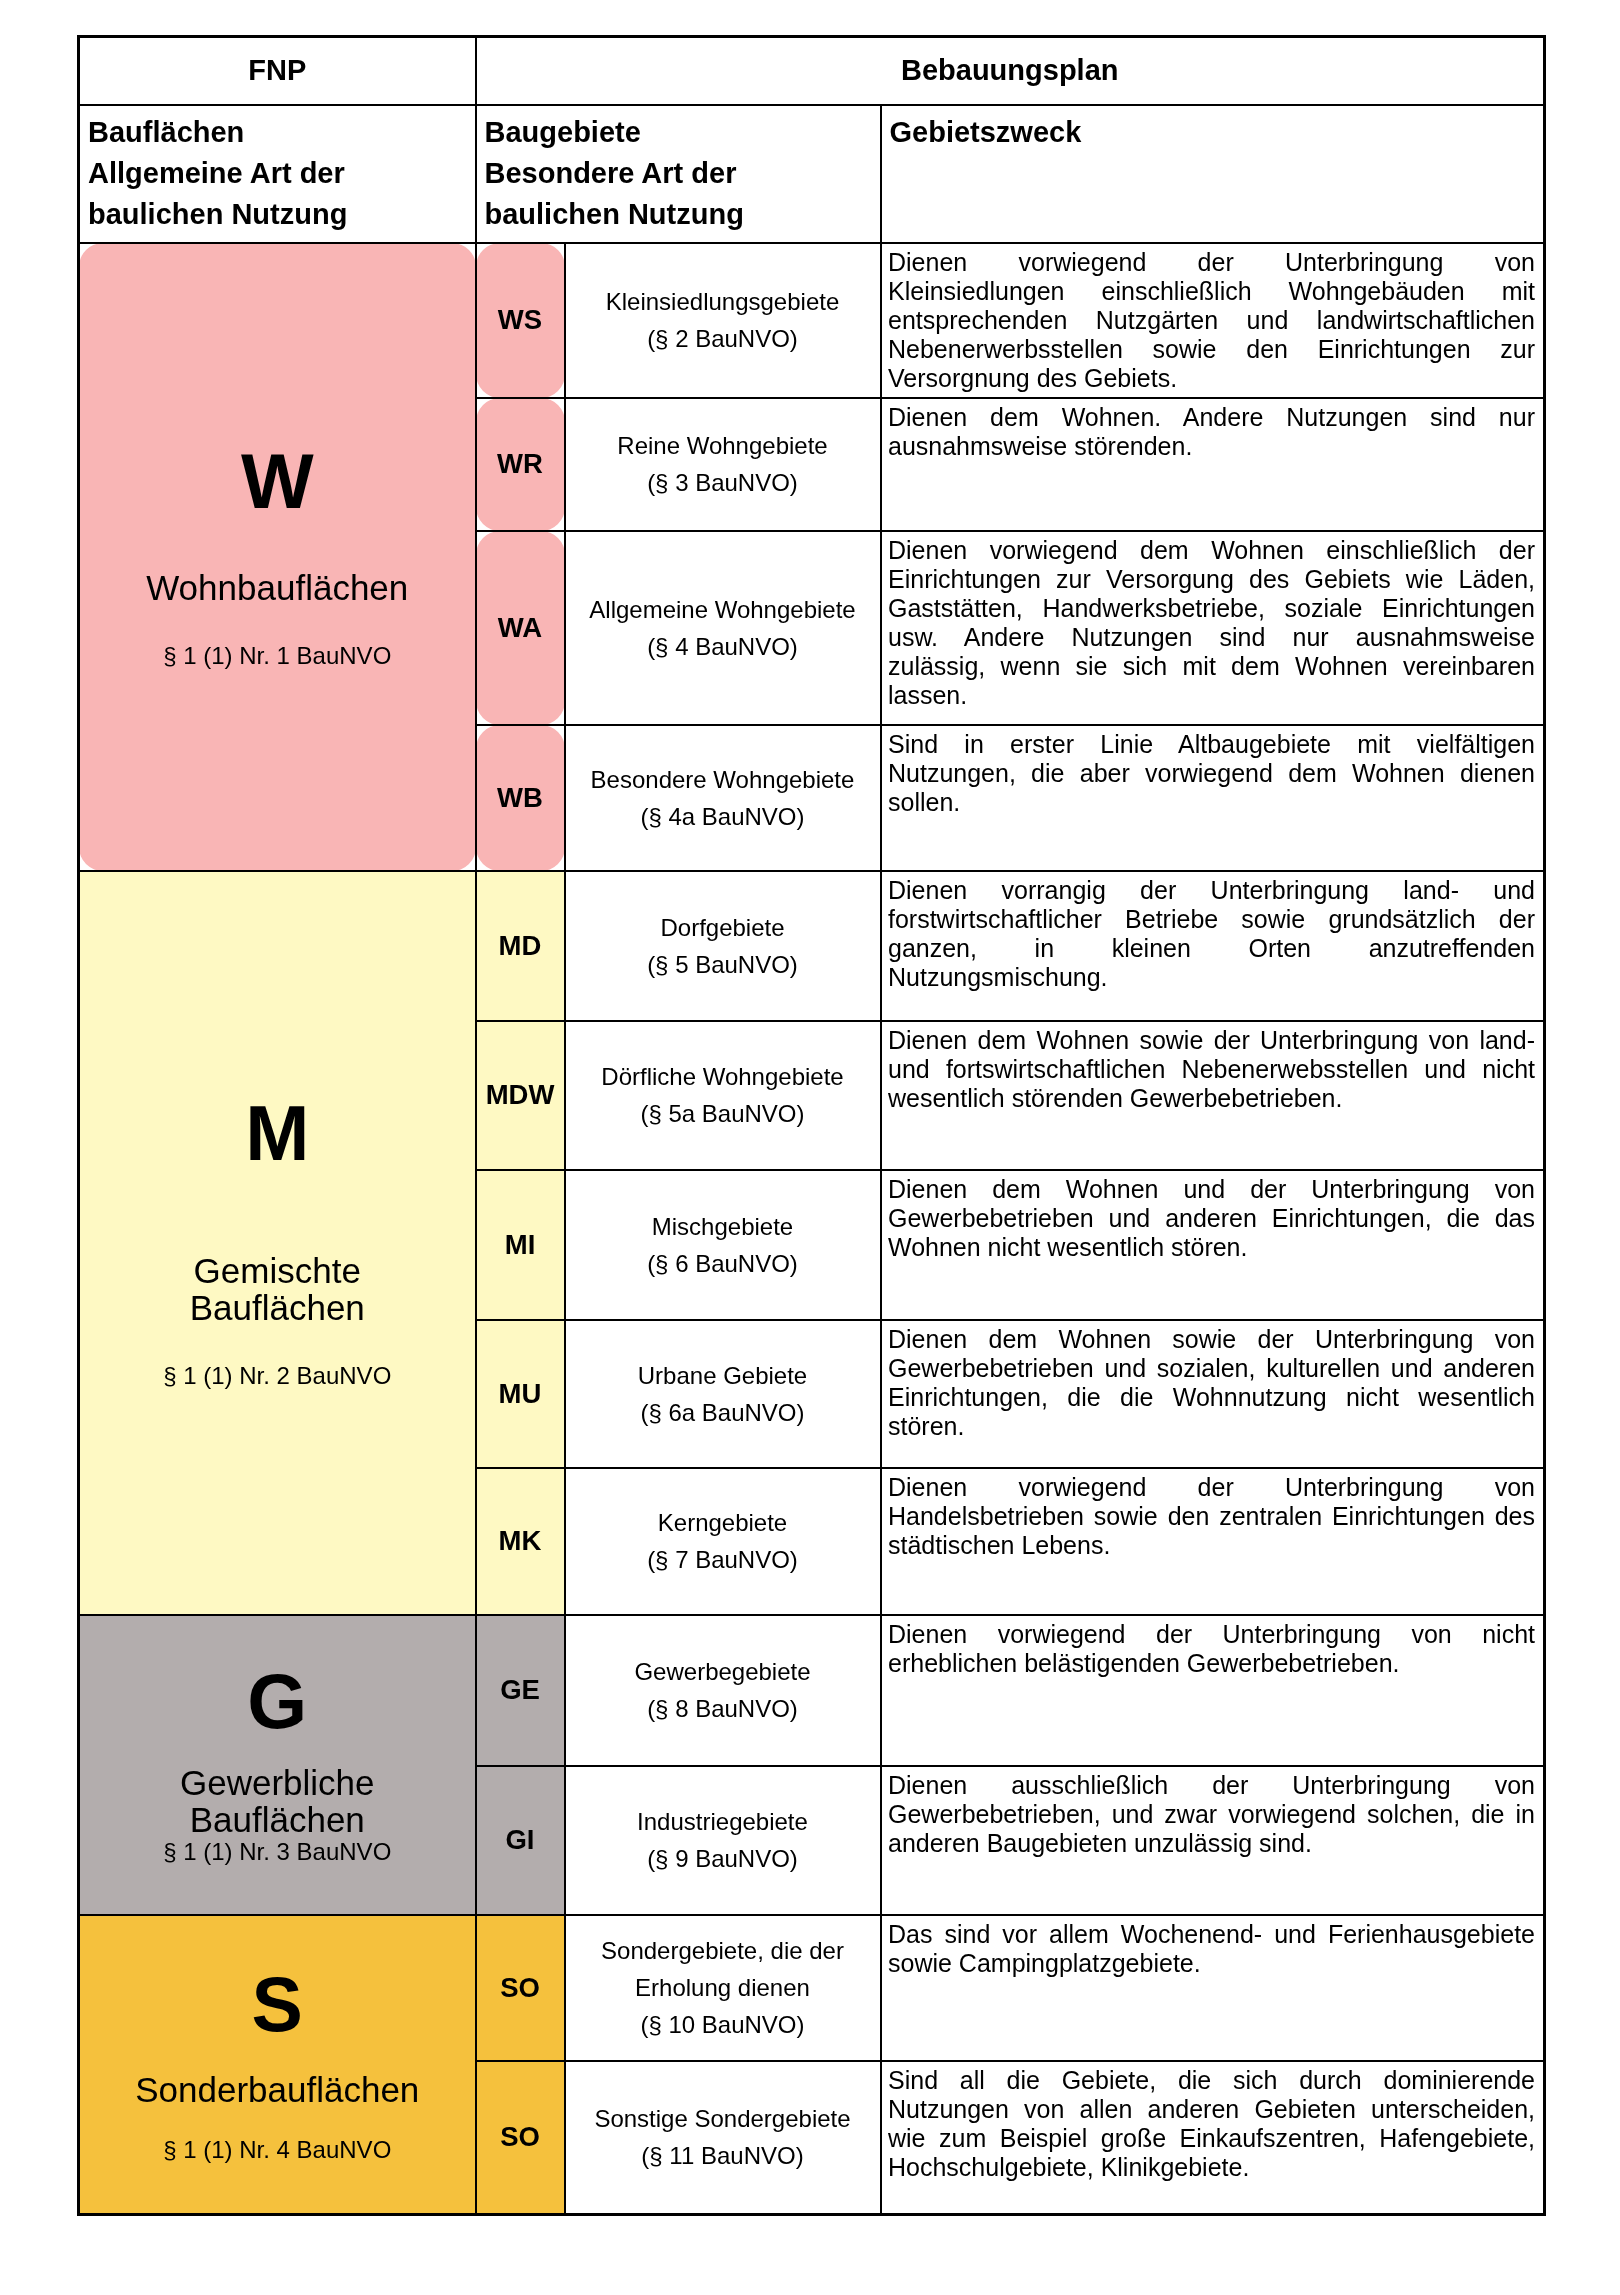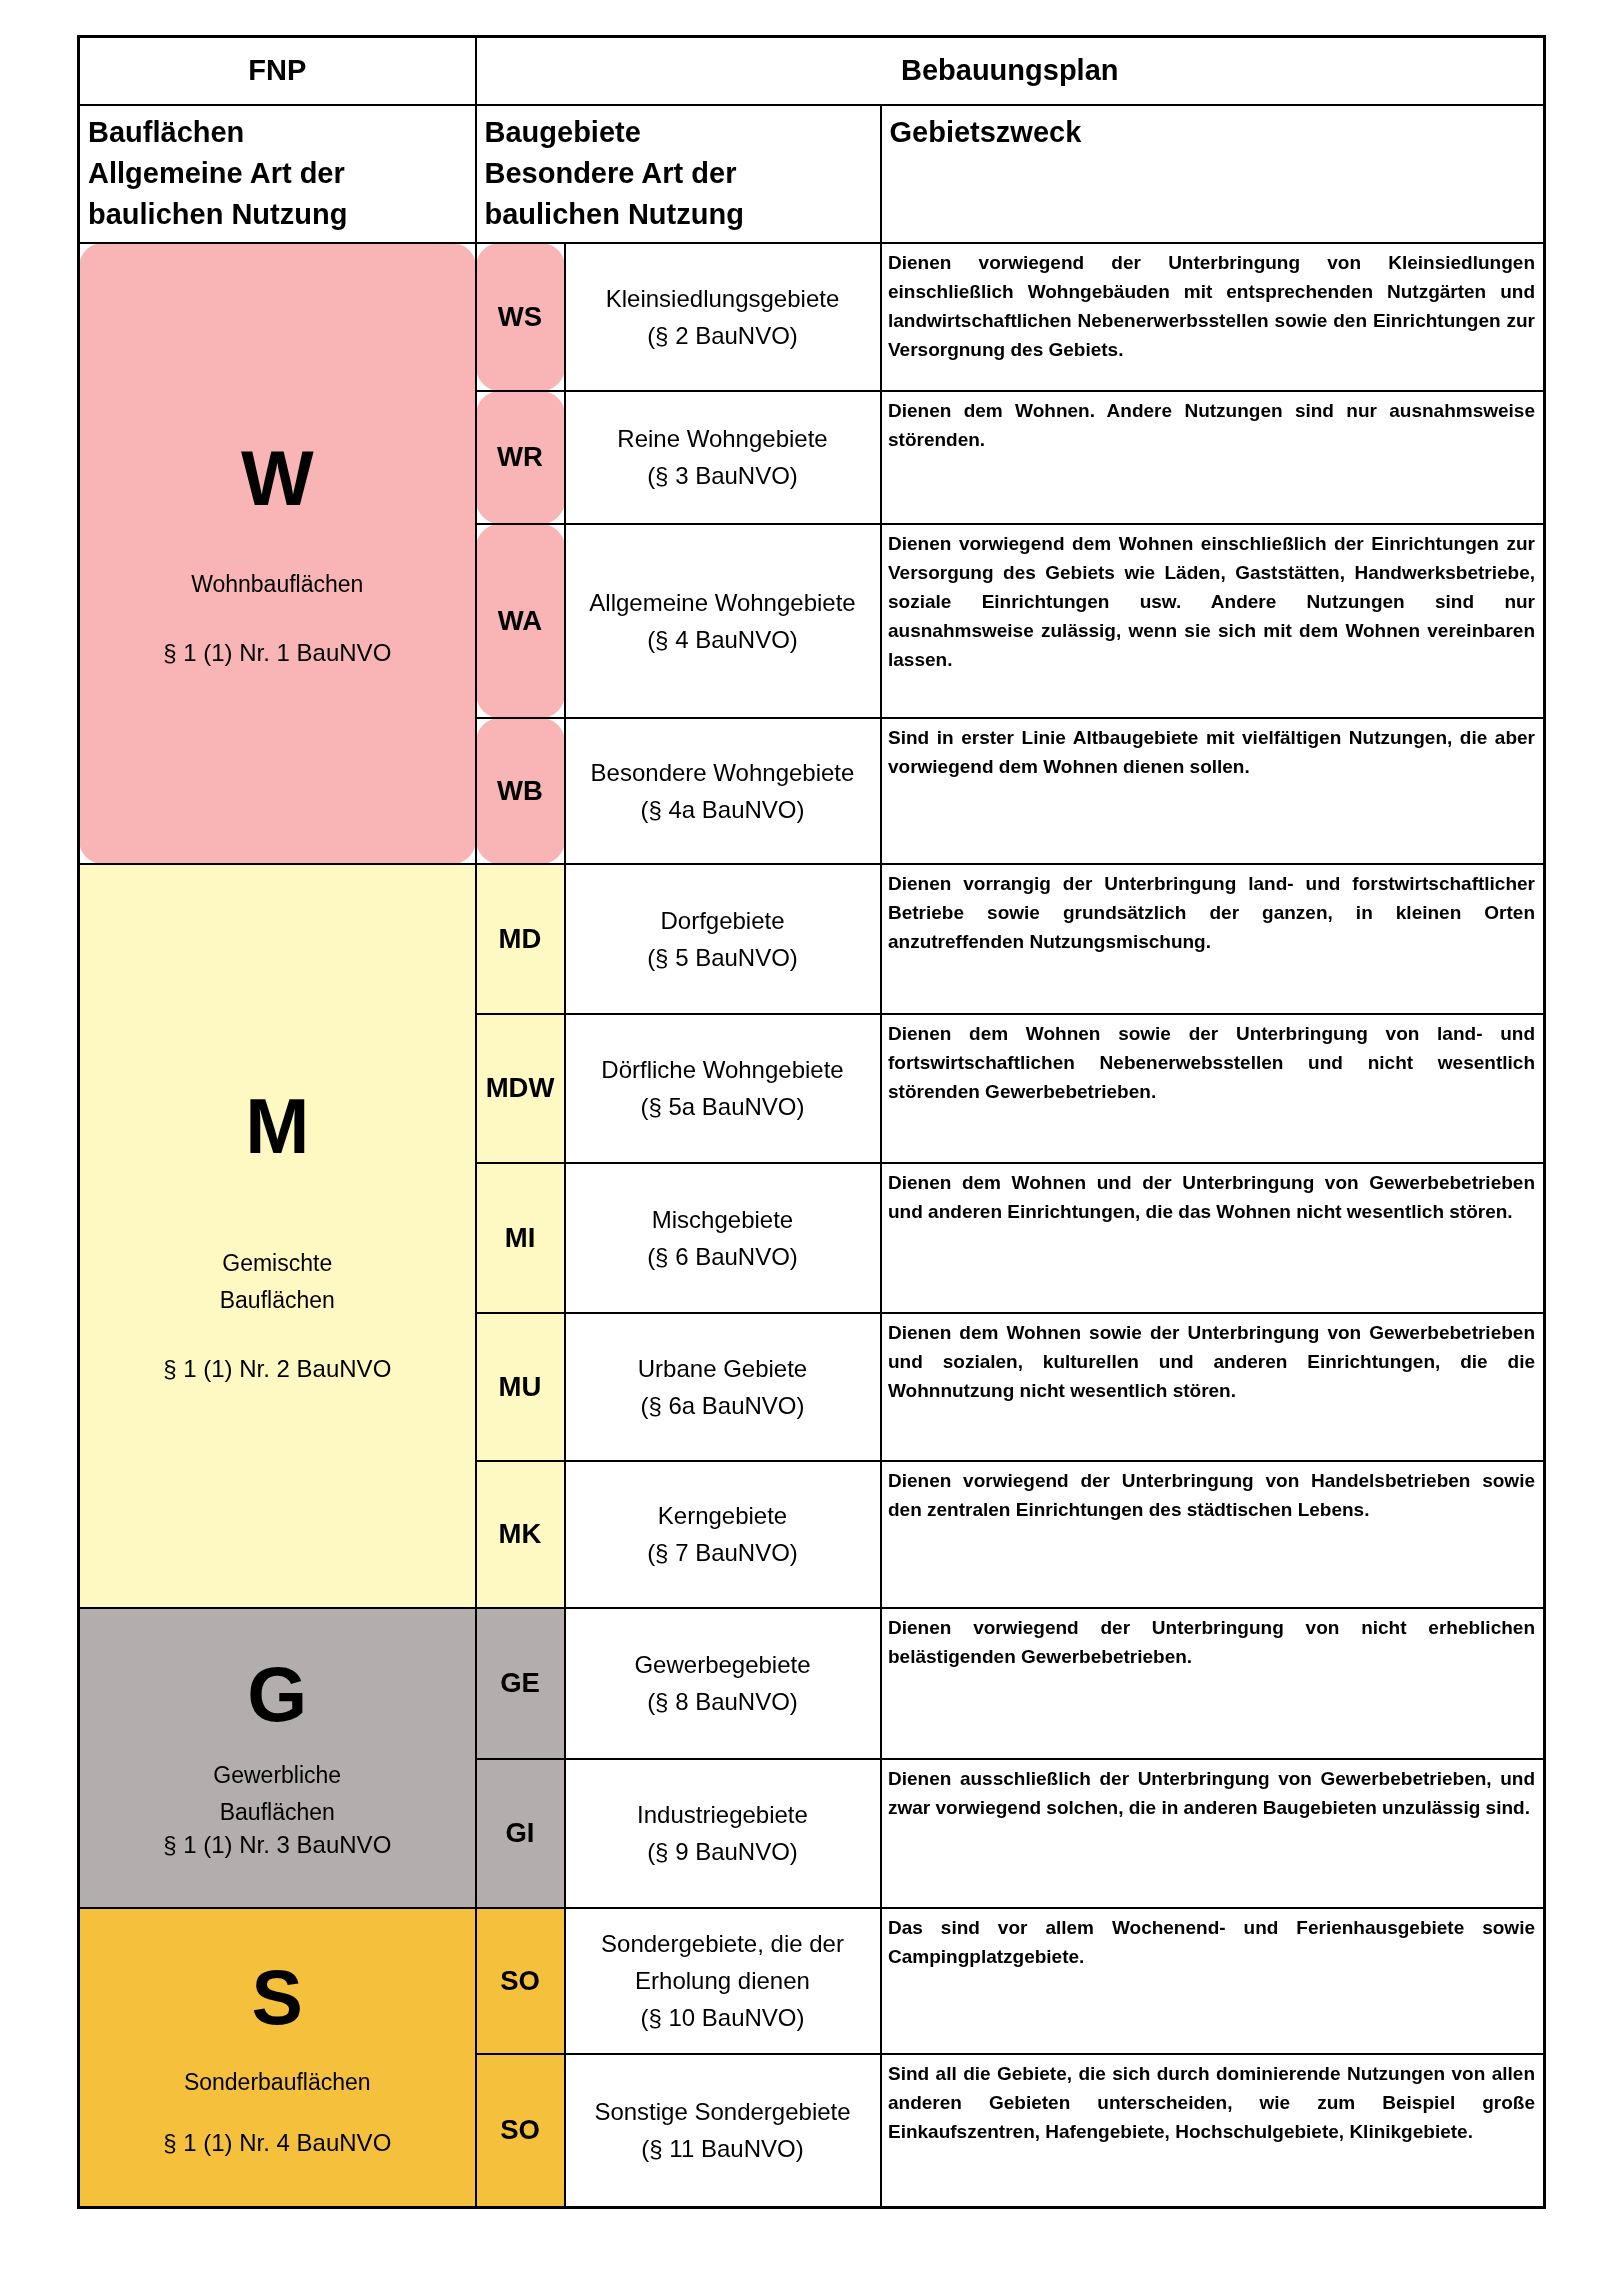--- a/index.html
+++ b/index.html
@@ -18,34 +18,34 @@
   td.h1{font-weight:bold;font-size:29px;text-align:center;vertical-align:middle;}
   
   td.h2{
     font-weight:bold;font-size:29px;line-height:41px;
     vertical-align:top;text-align:left;padding:6.5px 8px;white-space:pre-line;
   }
   
   td.block-cell{vertical-align:middle;}
   .block{display:flex;flex-direction:column;align-items:center;justify-content:center;width:100%;}
   .big-letter{font-weight:bold;font-size:77px;line-height:77px;}
-  .block-title{font-size:23px;line-height:37px;text-align:center;white-space:pre-line;}
+  .block-title{font-size:35px;line-height:37px;text-align:center;white-space:pre-line;}
   .block-ref{font-size:24px;line-height:27.5px;text-align:center;}
   .gap-w .big-letter{margin-bottom:49px;}  .gap-w .block-title{margin-bottom:36px;}
   .gap-m .big-letter{margin-bottom:36px;}  .gap-m .block-title{margin-bottom:36px;margin-top:44px;}
   .gap-g .big-letter{margin-bottom:24px;}  .gap-g .block-title{}
   .gap-s .big-letter{margin-bottom:28px;}  .gap-s .block-title{margin-bottom:28px;}
   
   td.code-cell{text-align:center;font-weight:bold;font-size:27.5px;}
   
   td.name-cell{text-align:center;font-size:24px;line-height:37px;white-space:pre-line;}
   
   td.desc-cell{
     vertical-align:top;text-align:justify;
-    font-size:19px;line-height:29px;padding:4px 8px 4px 6.5px;font-weight:bold;
+    font-size:25px;line-height:29px;padding:4px 8px 4px 6.5px;
   }
   
   .w-bg{background:#F9B5B5;border-radius:24px;}
   .m-bg{background:#fef9c3;}
   .g-bg{background:#B3ADAD;}
   .s-bg{background:#F5C13D;}
 </style>
 </head>
 <body>
 

